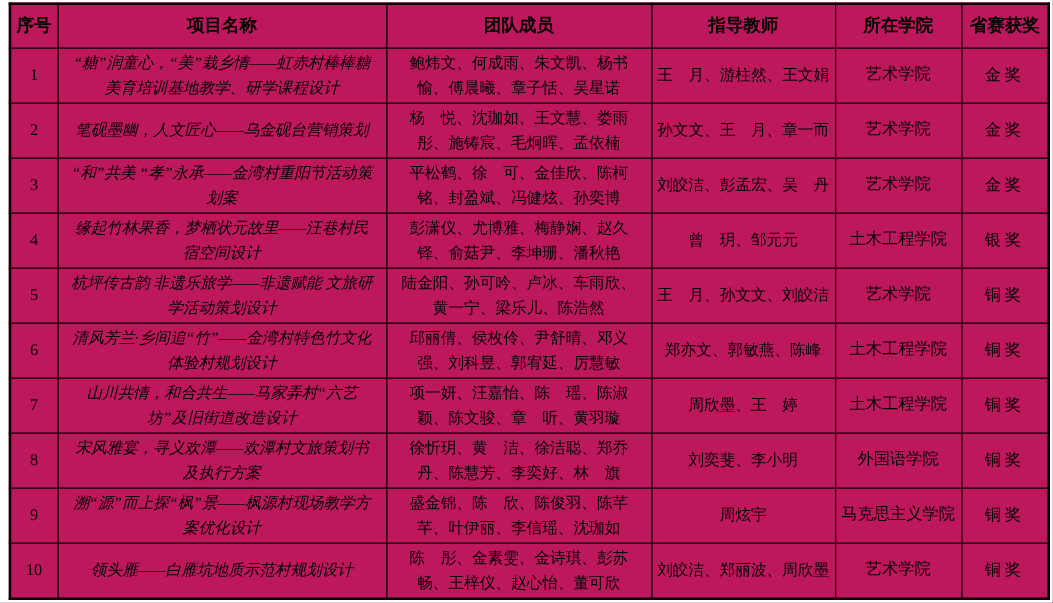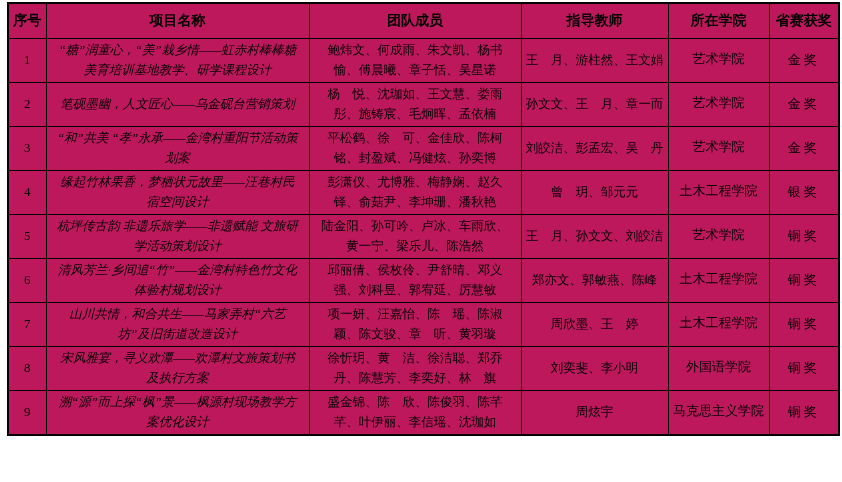--- a/index.html
+++ b/index.html
@@ -145,15 +145,23 @@
           <td class="cell-award">铜奖</td>
         </tr>
         <tr>
           <td class="cell-no">9</td>
           <td class="cell-project">溯“源”而上探“枫”景——枫源村现场教学方案优化设计</td>
           <td class="cell-team">盛金锦、陈　欣、陈俊羽、陈芊芊、叶伊丽、李信瑶、沈珈如</td>
           <td class="cell-advisors">周炫宇</td>
           <td class="cell-college">马克思主义学院</td>
           <td class="cell-award">铜奖</td>
         </tr>
+        <tr>
+          <td class="cell-no">10</td>
+          <td class="cell-project">领头雁——白雁坑地质示范村规划设计</td>
+          <td class="cell-team">陈　彤、金素雯、金诗琪、彭苏畅、王梓仪、赵心怡、董可欣</td>
+          <td class="cell-advisors">刘皎洁、郑丽波、周欣墨</td>
+          <td class="cell-college">艺术学院</td>
+          <td class="cell-award">铜奖</td>
+        </tr>
       </tbody>
   </table>
 </div>
 
 </body></html>

